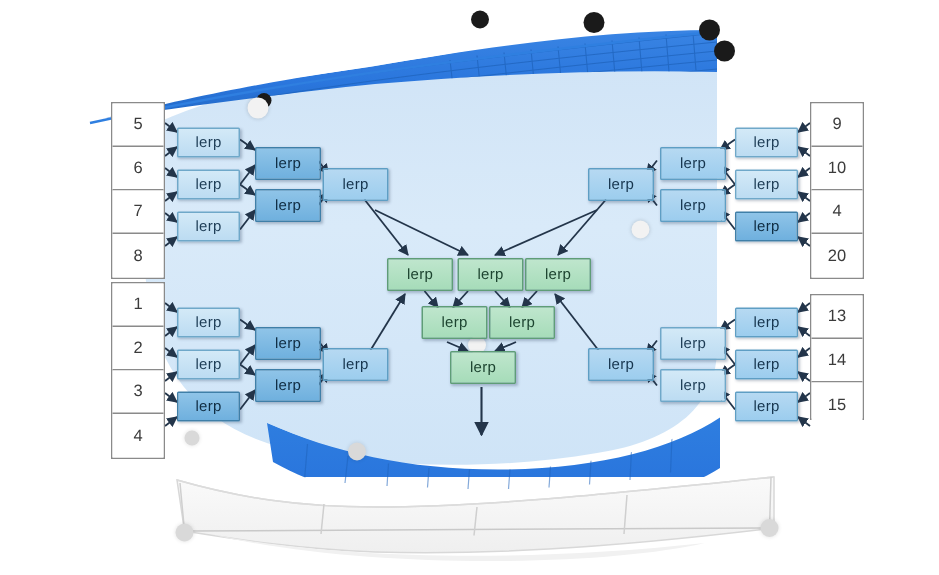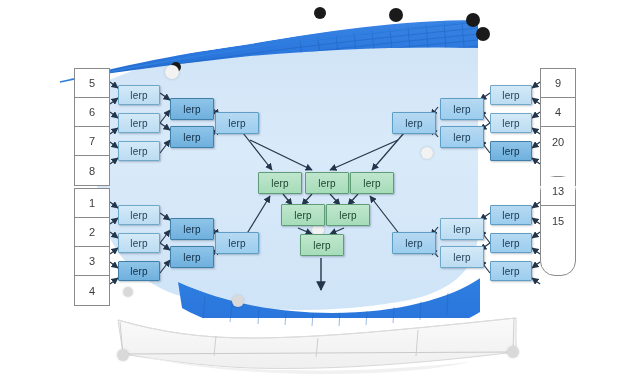--- a/index.html
+++ b/index.html
@@ -309,26 +309,28 @@
 
     <div class="cellstack" style="left:74px;top:188px;width:36px;height:118px;">
       <div class="cell">1</div>
       <div class="cell">2</div>
       <div class="cell">3</div>
       <div class="cell">4</div>
     </div>
 
     <div class="cellstack" style="left:540px;top:68px;width:36px;height:118px;">
       <div class="cell">9</div>
+      <div class="cell">10</div>
       <div class="cell">4</div>
       <div class="cell">20</div>
     </div>
 
-    <div class="cellstack" style="left:540px;top:176px;width:36px;height:100px;border-radius:15px;">
+    <div class="cellstack" style="left:540px;top:196px;width:36px;height:84px;">
       <div class="cell">13</div>
+      <div class="cell">14</div>
       <div class="cell">15</div>
     </div>
 
     <div class="node n-light" style="left:118px;top:85px;width:42px;height:20px;">lerp</div>
     <div class="node n-light" style="left:118px;top:113px;width:42px;height:20px;">lerp</div>
     <div class="node n-light" style="left:118px;top:141px;width:42px;height:20px;">lerp</div>
 
     <div class="node n-dark" style="left:170px;top:98px;width:44px;height:22px;">lerp</div>
     <div class="node n-dark" style="left:170px;top:126px;width:44px;height:22px;">lerp</div>
 

